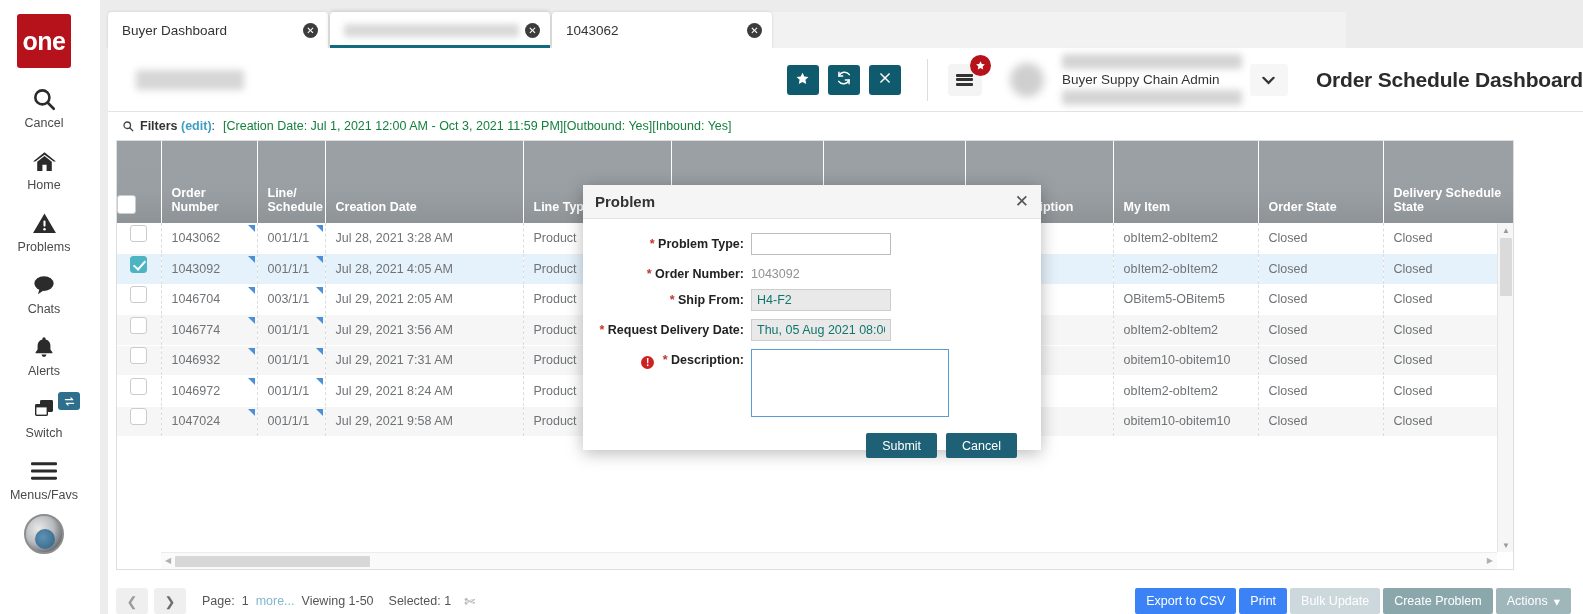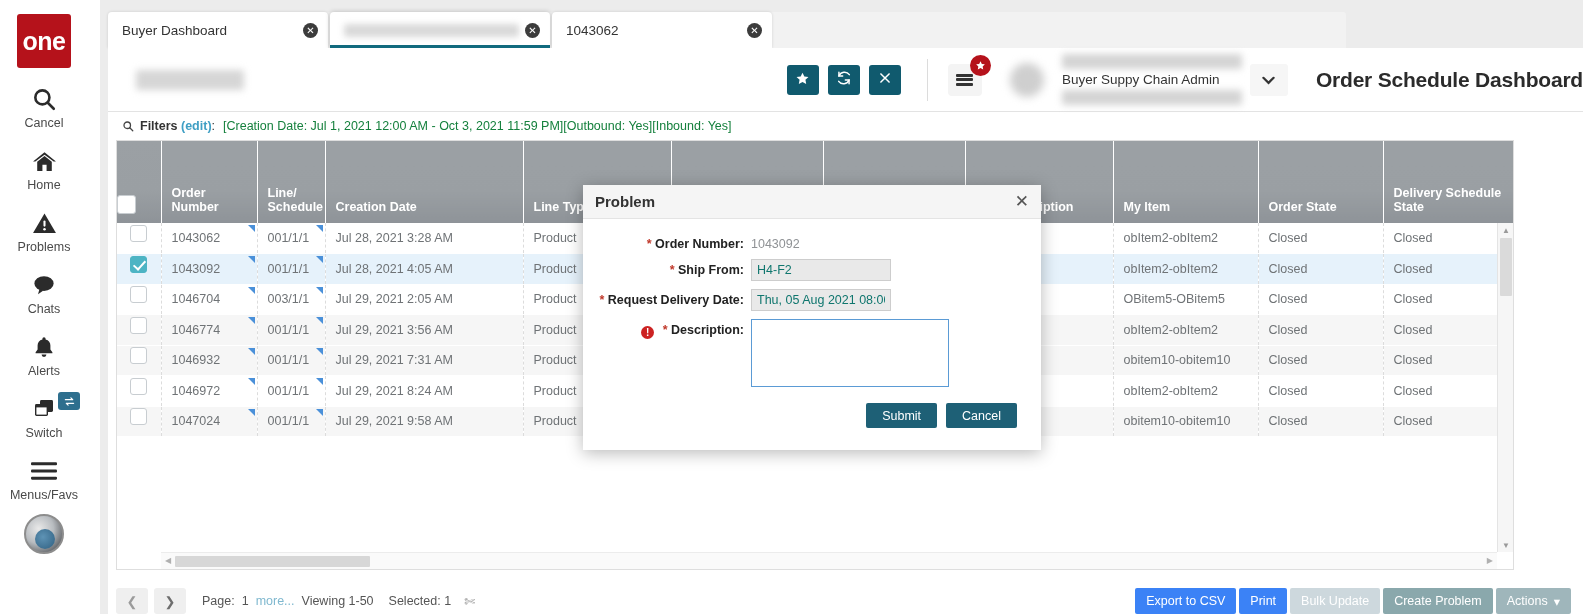--- a/index.html
+++ b/index.html
@@ -614,20 +614,27 @@
 
   <div id="modal-overlay">
     <div id="modal">
       <div id="modal-head">
         <span id="modal-title">Problem</span>
         <span id="modal-close">✕</span>
       </div>
 
       <div id="modal-body">
 
+        <div class="frow">
+          <div class="flabel">
+            <span class="req">*</span>
+            <span>Problem Type</span>:
+          </div>
+          <input class="finput" value="" style="">
+        </div>
 
         <div class="frow">
           <div class="flabel">
             <span class="req">*</span>
             <span>Order Number</span>:
           </div>
           <div class="ftext">1043092</div>
         </div>
 
         <div class="frow">

